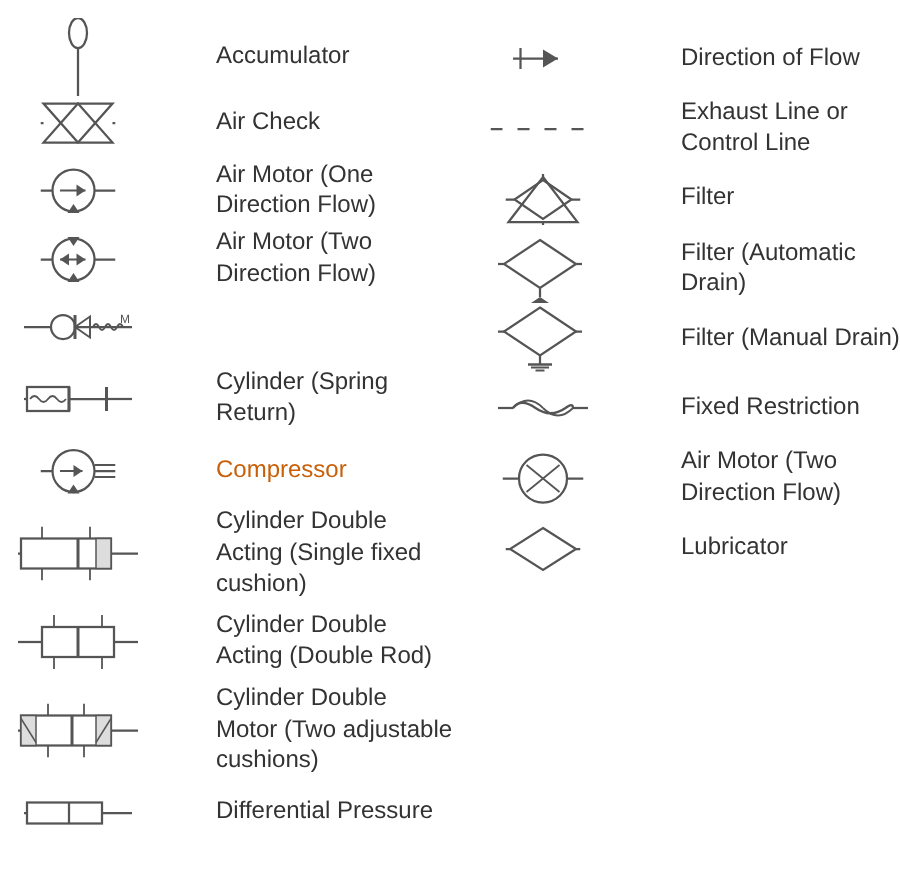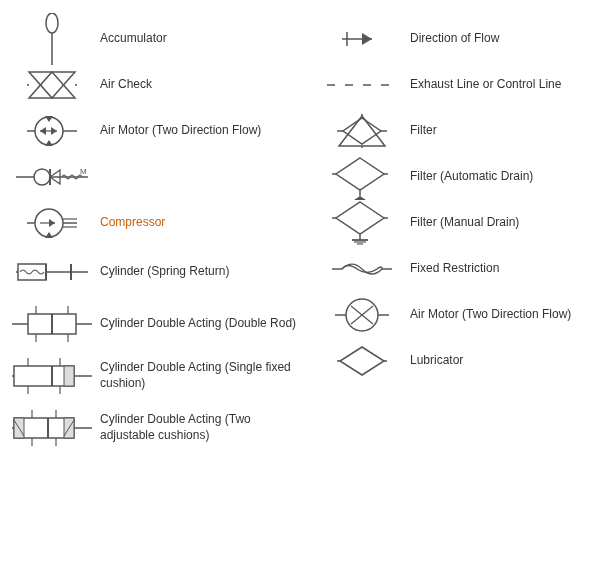--- a/index.html
+++ b/index.html
@@ -45,23 +45,24 @@
     }
     .symbol {
       flex: 0 0 80px;
       display: flex;
       align-items: center;
       justify-content: center;
       height: 40px;
     }
     .label {
       flex: 1;
-      font-size: 12px;
+      font-size: 16px;
       color: #333;
       line-height: 1.3;
+      margin-left: 44px;
     }
     .label.orange { color: #c8600a; }
     svg text {
       font-family: Arial, sans-serif;
     }
   </style>
 </head>
 <body>
 
 <div class="page">
@@ -83,119 +84,112 @@
         <svg width="50" height="30" viewBox="0 0 50 30">
           <polygon points="25,2 48,28 2,28" fill="none" stroke="#555" stroke-width="1.5"></polygon>
           <polygon points="25,28 48,2 2,2" fill="none" stroke="#555" stroke-width="1.5"></polygon>
           <line x1="0" y1="15" x2="2" y2="15" stroke="#555" stroke-width="1.5"></line>
           <line x1="48" y1="15" x2="50" y2="15" stroke="#555" stroke-width="1.5"></line>
         </svg>
       </div>
       <div class="label">Air Check</div>
     </div>
 
-
     <div class="item">
       <div class="symbol">
         <svg width="50" height="34" viewBox="0 0 50 34">
           <circle cx="22" cy="17" r="14" fill="none" stroke="#555" stroke-width="1.5"></circle>
           <line x1="0" y1="17" x2="8" y2="17" stroke="#555" stroke-width="1.5"></line>
           <line x1="36" y1="17" x2="50" y2="17" stroke="#555" stroke-width="1.5"></line>
 
           <line x1="13" y1="17" x2="30" y2="17" stroke="#555" stroke-width="1.2"></line>
           <polygon points="30,17 24,13 24,21" fill="#555"></polygon>
-          <polygon points="13,17 19,13 19,21" fill="#555"></polygon>
-
-          <polygon points="22,8 18,2 26,2" fill="#555"></polygon>
+
           <polygon points="22,26 18,32 26,32" fill="#555"></polygon>
         </svg>
       </div>
-      <div class="label">Air Motor (Two Direction Flow)</div>
-    </div>
-
-    <div class="item">
-      <div class="symbol">
-        <svg width="72" height="30" viewBox="0 0 72 30">
-
-          <line x1="0" y1="15" x2="72" y2="15" stroke="#555" stroke-width="1.5"></line>
-
-          <circle cx="26" cy="15" r="8" fill="white" stroke="#555" stroke-width="1.5"></circle>
-
-          <line x1="34" y1="7" x2="34" y2="23" stroke="#555" stroke-width="2"></line>
-
-          <polygon points="34,15 44,8 44,22" fill="none" stroke="#555" stroke-width="1.3"></polygon>
-
-          <path d="M46,15 Q48,11 50,15 Q52,19 54,15 Q56,11 58,15 Q60,19 62,15 Q64,11 66,15" fill="none" stroke="#555" stroke-width="1.2"></path>
-
-          <text x="64" y="12" font-size="8" fill="#555">M</text>
-        </svg>
-      </div>
+      <div class="label">Air Motor (One Direction Flow)</div>
     </div>
 
     <div class="item">
       <div class="symbol">
         <svg width="50" height="34" viewBox="0 0 50 34">
           <circle cx="22" cy="17" r="14" fill="none" stroke="#555" stroke-width="1.5"></circle>
           <line x1="0" y1="17" x2="8" y2="17" stroke="#555" stroke-width="1.5"></line>
           <line x1="36" y1="17" x2="50" y2="17" stroke="#555" stroke-width="1.5"></line>
 
+          <line x1="13" y1="17" x2="30" y2="17" stroke="#555" stroke-width="1.2"></line>
+          <polygon points="30,17 24,13 24,21" fill="#555"></polygon>
+          <polygon points="13,17 19,13 19,21" fill="#555"></polygon>
+
+          <polygon points="22,8 18,2 26,2" fill="#555"></polygon>
+          <polygon points="22,26 18,32 26,32" fill="#555"></polygon>
+        </svg>
+      </div>
+      <div class="label">Air Motor (Two Direction Flow)</div>
+    </div>
+
+    <div class="item">
+      <div class="symbol">
+        <svg width="72" height="30" viewBox="0 0 72 30">
+
+          <line x1="0" y1="15" x2="72" y2="15" stroke="#555" stroke-width="1.5"></line>
+
+          <circle cx="26" cy="15" r="8" fill="white" stroke="#555" stroke-width="1.5"></circle>
+
+          <line x1="34" y1="7" x2="34" y2="23" stroke="#555" stroke-width="2"></line>
+
+          <polygon points="34,15 44,8 44,22" fill="none" stroke="#555" stroke-width="1.3"></polygon>
+
+          <path d="M46,15 Q48,11 50,15 Q52,19 54,15 Q56,11 58,15 Q60,19 62,15 Q64,11 66,15" fill="none" stroke="#555" stroke-width="1.2"></path>
+
+          <text x="64" y="12" font-size="8" fill="#555">M</text>
+        </svg>
+      </div>
+    </div>
+
+    <div class="item item-tall">
+      <div class="symbol">
+        <svg width="72" height="36" viewBox="0 0 72 36">
+
+          <rect x="2" y="10" width="28" height="16" fill="none" stroke="#555" stroke-width="1.5"></rect>
+
+          <line x1="30" y1="10" x2="30" y2="26" stroke="#555" stroke-width="2"></line>
+
+          <line x1="30" y1="18" x2="55" y2="18" stroke="#555" stroke-width="1.5"></line>
+
+          <line x1="55" y1="10" x2="55" y2="26" stroke="#555" stroke-width="2"></line>
+
+          <path d="M4,18 Q7,14 10,18 Q13,22 16,18 Q19,14 22,18 Q25,22 28,18" fill="none" stroke="#555" stroke-width="1.2"></path>
+
+          <line x1="0" y1="18" x2="2" y2="18" stroke="#555" stroke-width="1.5"></line>
+
+          <line x1="55" y1="18" x2="72" y2="18" stroke="#555" stroke-width="1.5"></line>
+        </svg>
+      </div>
+      <div class="label">Cylinder (Spring Return)</div>
+    </div>
+
+    <div class="item">
+      <div class="symbol">
+        <svg width="50" height="34" viewBox="0 0 50 34">
+          <circle cx="22" cy="17" r="14" fill="none" stroke="#555" stroke-width="1.5"></circle>
+          <line x1="0" y1="17" x2="8" y2="17" stroke="#555" stroke-width="1.5"></line>
+          <line x1="36" y1="17" x2="50" y2="17" stroke="#555" stroke-width="1.5"></line>
+
           <line x1="13" y1="17" x2="28" y2="17" stroke="#555" stroke-width="1.2"></line>
           <polygon points="28,17 22,13 22,21" fill="#555"></polygon>
 
           <polygon points="22,26 18,32 26,32" fill="#555"></polygon>
 
           <line x1="36" y1="13" x2="50" y2="13" stroke="#555" stroke-width="1.2"></line>
           <line x1="36" y1="21" x2="50" y2="21" stroke="#555" stroke-width="1.2"></line>
         </svg>
       </div>
       <div class="label orange">Compressor</div>
-    </div>
-
-    <div class="item item-tall">
-      <div class="symbol">
-        <svg width="72" height="36" viewBox="0 0 72 36">
-
-          <rect x="2" y="10" width="28" height="16" fill="none" stroke="#555" stroke-width="1.5"></rect>
-
-          <line x1="30" y1="10" x2="30" y2="26" stroke="#555" stroke-width="2"></line>
-
-          <line x1="30" y1="18" x2="55" y2="18" stroke="#555" stroke-width="1.5"></line>
-
-          <line x1="55" y1="10" x2="55" y2="26" stroke="#555" stroke-width="2"></line>
-
-          <path d="M4,18 Q7,14 10,18 Q13,22 16,18 Q19,14 22,18 Q25,22 28,18" fill="none" stroke="#555" stroke-width="1.2"></path>
-
-          <line x1="0" y1="18" x2="2" y2="18" stroke="#555" stroke-width="1.5"></line>
-
-          <line x1="55" y1="18" x2="72" y2="18" stroke="#555" stroke-width="1.5"></line>
-        </svg>
-      </div>
-      <div class="label">Cylinder (Spring Return)</div>
-    </div>
-
-    <div class="item item-tall">
-      <div class="symbol">
-        <svg width="80" height="36" viewBox="0 0 80 36">
-
-          <rect x="16" y="8" width="48" height="20" fill="none" stroke="#555" stroke-width="1.5"></rect>
-
-          <line x1="40" y1="8" x2="40" y2="28" stroke="#555" stroke-width="2"></line>
-
-          <line x1="0" y1="18" x2="16" y2="18" stroke="#555" stroke-width="1.5"></line>
-
-          <line x1="64" y1="18" x2="80" y2="18" stroke="#555" stroke-width="1.5"></line>
-
-          <line x1="24" y1="0" x2="24" y2="8" stroke="#555" stroke-width="1.2"></line>
-          <line x1="56" y1="0" x2="56" y2="8" stroke="#555" stroke-width="1.2"></line>
-
-          <line x1="24" y1="28" x2="24" y2="36" stroke="#555" stroke-width="1.2"></line>
-          <line x1="56" y1="28" x2="56" y2="36" stroke="#555" stroke-width="1.2"></line>
-        </svg>
-      </div>
-      <div class="label">Cylinder Double Acting (Double Rod)</div>
     </div>
 
     <div class="item item-tall">
       <div class="symbol">
         <svg width="80" height="36" viewBox="0 0 80 36">
           <rect x="2" y="8" width="60" height="20" fill="none" stroke="#555" stroke-width="1.5"></rect>
           <line x1="40" y1="8" x2="40" y2="28" stroke="#555" stroke-width="2"></line>
           <line x1="62" y1="18" x2="80" y2="18" stroke="#555" stroke-width="1.5"></line>
           <line x1="0" y1="18" x2="2" y2="18" stroke="#555" stroke-width="1.5"></line>
 
@@ -206,40 +200,75 @@
           <line x1="16" y1="28" x2="16" y2="36" stroke="#555" stroke-width="1.2"></line>
           <line x1="48" y1="28" x2="48" y2="36" stroke="#555" stroke-width="1.2"></line>
         </svg>
       </div>
       <div class="label">Cylinder Double Acting (Single fixed cushion)</div>
     </div>
 
     <div class="item item-tall">
       <div class="symbol">
         <svg width="80" height="36" viewBox="0 0 80 36">
+
+          <rect x="16" y="8" width="48" height="20" fill="none" stroke="#555" stroke-width="1.5"></rect>
+
+          <line x1="40" y1="8" x2="40" y2="28" stroke="#555" stroke-width="2"></line>
+
+          <line x1="0" y1="18" x2="16" y2="18" stroke="#555" stroke-width="1.5"></line>
+
+          <line x1="64" y1="18" x2="80" y2="18" stroke="#555" stroke-width="1.5"></line>
+
+          <line x1="24" y1="0" x2="24" y2="8" stroke="#555" stroke-width="1.2"></line>
+          <line x1="56" y1="0" x2="56" y2="8" stroke="#555" stroke-width="1.2"></line>
+
+          <line x1="24" y1="28" x2="24" y2="36" stroke="#555" stroke-width="1.2"></line>
+          <line x1="56" y1="28" x2="56" y2="36" stroke="#555" stroke-width="1.2"></line>
+        </svg>
+      </div>
+      <div class="label">Cylinder Double Acting (Double Rod)</div>
+    </div>
+
+    <div class="item item-tall">
+      <div class="symbol">
+        <svg width="80" height="36" viewBox="0 0 80 36">
           <rect x="2" y="8" width="60" height="20" fill="none" stroke="#555" stroke-width="1.5"></rect>
           <line x1="36" y1="8" x2="36" y2="28" stroke="#555" stroke-width="2"></line>
           <line x1="62" y1="18" x2="80" y2="18" stroke="#555" stroke-width="1.5"></line>
           <line x1="0" y1="18" x2="2" y2="18" stroke="#555" stroke-width="1.5"></line>
 
           <rect x="2" y="8" width="10" height="20" fill="#ddd" stroke="#555" stroke-width="1"></rect>
           <line x1="2" y1="10" x2="12" y2="26" stroke="#555" stroke-width="1"></line>
 
           <rect x="52" y="8" width="10" height="20" fill="#ddd" stroke="#555" stroke-width="1"></rect>
           <line x1="52" y1="26" x2="62" y2="10" stroke="#555" stroke-width="1"></line>
 
           <line x1="20" y1="0" x2="20" y2="8" stroke="#555" stroke-width="1.2"></line>
           <line x1="44" y1="0" x2="44" y2="8" stroke="#555" stroke-width="1.2"></line>
           <line x1="20" y1="28" x2="20" y2="36" stroke="#555" stroke-width="1.2"></line>
           <line x1="44" y1="28" x2="44" y2="36" stroke="#555" stroke-width="1.2"></line>
         </svg>
       </div>
-      <div class="label">Cylinder Double Acting (Two adjustable cushions)</div>
-    </div>
-
+      <div class="label">Cylinder Double Motor (Two adjustable cushions)</div>
+    </div>
+
+    <div class="item">
+      <div class="symbol">
+        <svg width="72" height="26" viewBox="0 0 72 26">
+
+          <rect x="2" y="6" width="50" height="14" fill="none" stroke="#555" stroke-width="1.5"></rect>
+          <line x1="0" y1="13" x2="2" y2="13" stroke="#555" stroke-width="1.5"></line>
+          <line x1="52" y1="13" x2="72" y2="13" stroke="#555" stroke-width="1.5"></line>
+
+          <line x1="30" y1="6" x2="30" y2="20" stroke="#555" stroke-width="1.5"></line>
+        </svg>
+      </div>
+      <div class="label">Differential Pressure</div>
+    </div>
 
   </div>
 
   <div class="column column-right">
 
     <div class="item">
       <div class="symbol">
         <svg width="50" height="30" viewBox="0 0 50 30">
           <line x1="5" y1="15" x2="35" y2="15" stroke="#555" stroke-width="1.5"></line>
           <polygon points="35,15 25,9 25,21" fill="#555"></polygon>

